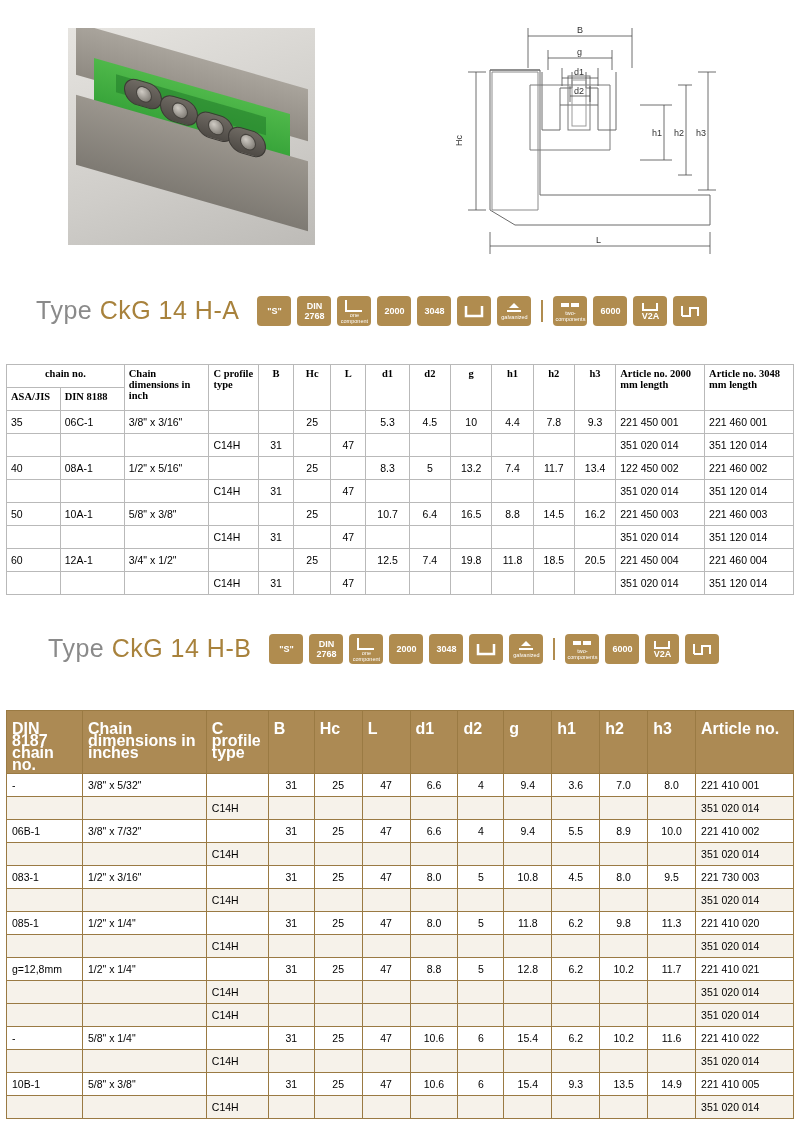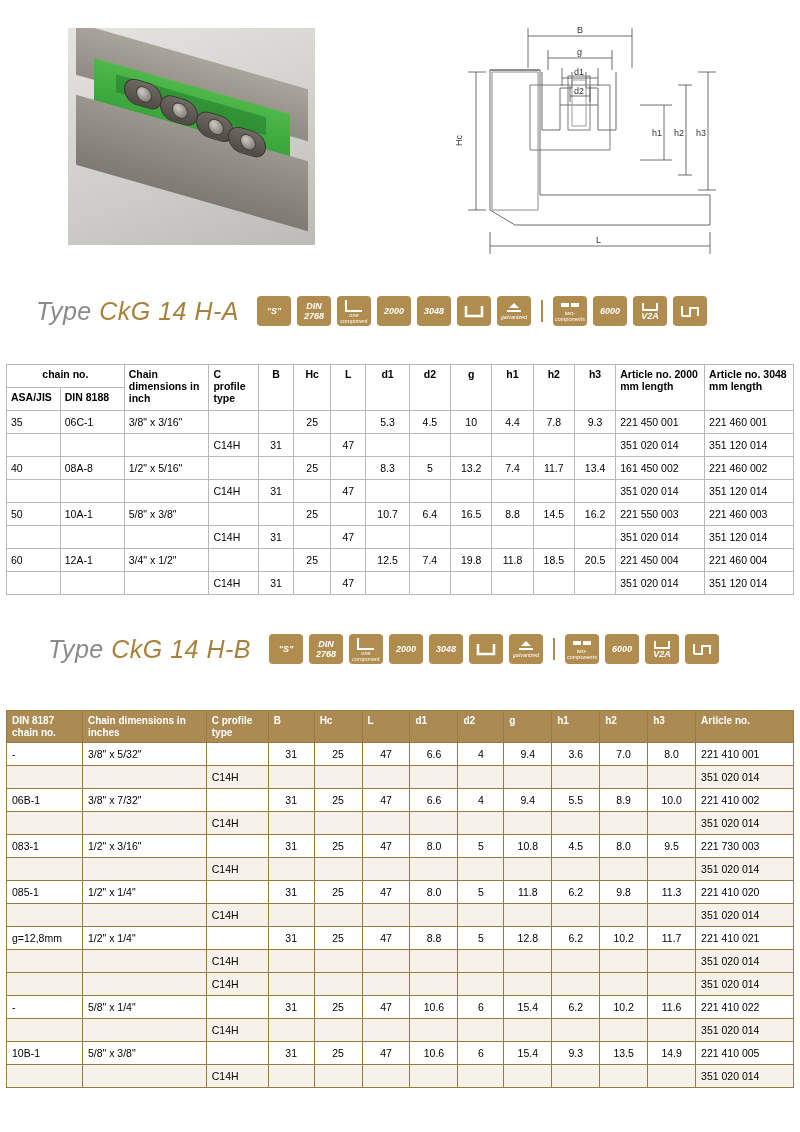--- a/index.html
+++ b/index.html
@@ -55,21 +55,21 @@
   .chain .pin {
     position:absolute; width:16px; height:16px; border-radius:50%;
     background: radial-gradient(circle at 35% 35%, #cfcbc4, #6a665f);
     border:1px solid #45423d;
   }
 
   
   .drawing { position: absolute; left: 420px; top: 10px; width: 360px; height: 250px; }
 
   
-  .type-head { position: relative; display:flex; align-items:flex-end;font-style:italic; }
+  .type-head { position: relative; display:flex; align-items:flex-start; }
   .type-title { font-size: 25px; letter-spacing: .5px; }
   .type-title .grey { color:#8a8a8a; }
   .type-title .brown { color:#a8823c; }
 
   .badges { display:flex; align-items:center; gap:6px; margin-left:18px; }
   .badge {
     width:34px; height:30px; border-radius:4px;
     background:#b08c4f; color:#fff;
     display:flex; flex-direction:column; align-items:center; justify-content:center;
     font-size:9px; line-height:10px; text-align:center; font-weight:bold;
@@ -79,28 +79,28 @@
   .badge.sep { background:transparent; width:10px; }
   .badge.sep span { display:block; width:2px; height:22px; background:#b08c4f; }
   .badge svg { display:block; }
 
   
   table { border-collapse: collapse; }
   .tbl-a { position:absolute; left:6px; top:364px; width:788px; font-size:10.5px; }
   .tbl-a th, .tbl-a td {
     border:1px solid #b9b9b9; padding:2px 4px; height:23px; vertical-align:middle;
   }
-  .tbl-a th { font-weight:bold; text-align:left; vertical-align:top; padding-top:3px; }
+  .tbl-a th { font-weight:bold; text-align:left; vertical-align:top; padding-top:3px;font-family:Liberation Serif, serif; }
   .tbl-a td.c, .tbl-a th.c { text-align:center; }
 
   .tbl-b { position:absolute; left:6px; top:710px; width:788px; font-size:10.5px; }
   .tbl-b th, .tbl-b td { border:1px solid #9a7a43; padding:2px 5px; height:23px; }
   .tbl-b thead th {
     background:#ac8a54; color:#ffffff; font-weight:bold; text-align:left;
-    font-size:10px; line-height:12px; vertical-align:top; padding-top:4px; height:32px;
+    font-size:16px; line-height:12px; vertical-align:top; padding-top:12px; height:32px;
   }
   .tbl-b td.c { text-align:center; }
   .tbl-b tbody tr.alt td { background:#f6f2ea; }
 
   .heading-a { position:absolute; left:36px; top:296px; }
   .heading-b { position:absolute; left:36px; top:634px;margin-left:12px; }
 </style>
 </head>
 <body>
 
@@ -313,33 +313,33 @@
           <td class="c"></td>
           <td class="c"></td>
           <td class="c"></td>
           <td class="c"></td>
           <td class="c"></td>
           <td>351 020 014</td>
           <td>351 120 014</td>
         </tr>
       <tr>
           <td>40</td>
-          <td>08A-8</td>
+          <td>08A-1</td>
           <td>1/2" x 5/16"</td>
           <td></td>
           <td class="c"></td>
           <td class="c">25</td>
           <td class="c"></td>
           <td class="c">8.3</td>
           <td class="c">5</td>
           <td class="c">13.2</td>
           <td class="c">7.4</td>
           <td class="c">11.7</td>
           <td class="c">13.4</td>
-          <td>161 450 002</td>
+          <td>122 450 002</td>
           <td>221 460 002</td>
         </tr>
       <tr>
           <td></td>
           <td></td>
           <td></td>
           <td>C14H</td>
           <td class="c">31</td>
           <td class="c"></td>
           <td class="c">47</td>
@@ -359,21 +359,21 @@
           <td></td>
           <td class="c"></td>
           <td class="c">25</td>
           <td class="c"></td>
           <td class="c">10.7</td>
           <td class="c">6.4</td>
           <td class="c">16.5</td>
           <td class="c">8.8</td>
           <td class="c">14.5</td>
           <td class="c">16.2</td>
-          <td>221 550 003</td>
+          <td>221 450 003</td>
           <td>221 460 003</td>
         </tr>
       <tr>
           <td></td>
           <td></td>
           <td></td>
           <td>C14H</td>
           <td class="c">31</td>
           <td class="c"></td>
           <td class="c">47</td>

